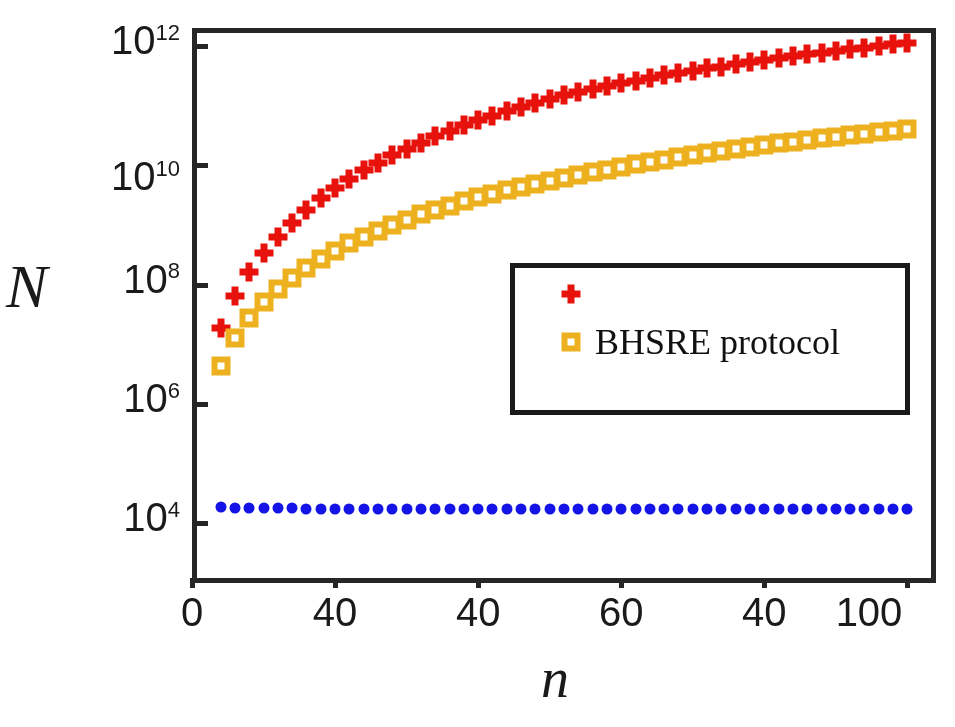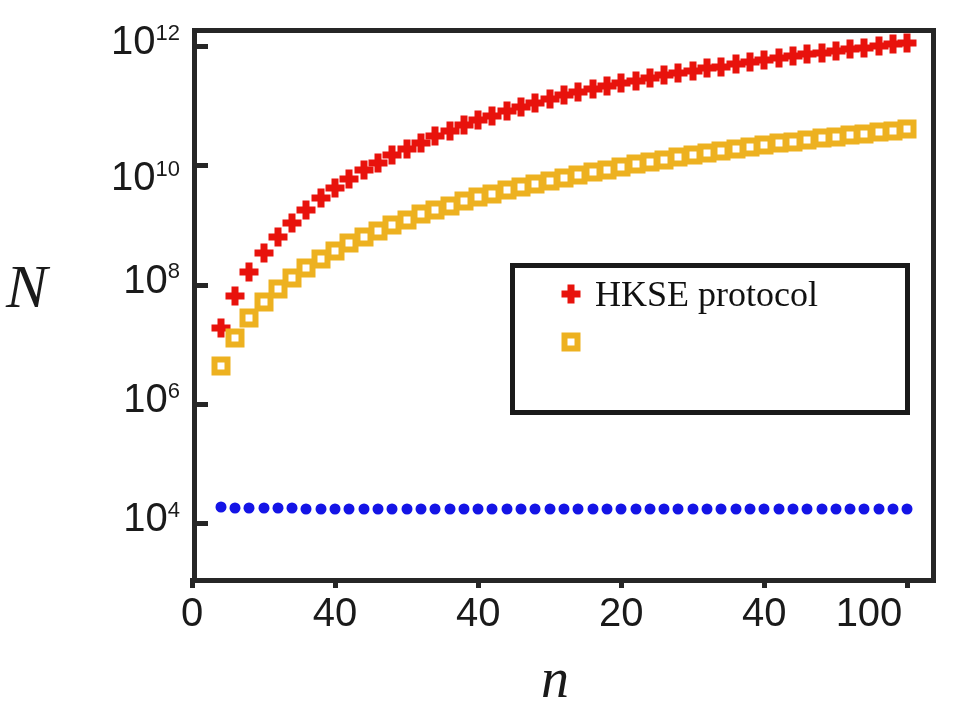--- a/index.html
+++ b/index.html
@@ -174,21 +174,21 @@
       <div class="ylabel-tick" style="top: 497.329px; width: 180px; left: 0px;">10<sup>4</sup></div>
       <div class="ylabel-tick" style="top: 377.988px; width: 180px; left: 0px;">10<sup>6</sup></div>
       <div class="ylabel-tick" style="top: 258.646px; width: 180px; left: 0px;">10<sup>8</sup></div>
       <div class="ylabel-tick" style="top: 156px; width: 180px; left: 0px;">10<sup>10</sup></div>
       <div class="ylabel-tick" style="top: 19.9627px; width: 180px; left: 0px;">10<sup>12</sup></div>
     </div>
   <div id="xtick-labels">
       <div class="xlabel-tick" style="left: 192px;">0</div>
       <div class="xlabel-tick" style="left: 335.077px;">40</div>
       <div class="xlabel-tick" style="left: 478.154px;">40</div>
-      <div class="xlabel-tick" style="left: 621.231px;">20</div>
+      <div class="xlabel-tick" style="left: 621.231px;">60</div>
       <div class="xlabel-tick" style="left: 764.308px;">40</div>
       <div class="xlabel-tick" style="left: 869px;">100</div>
     </div>
 
   <div class="plot-layer" id="plot-layer">
       <span class="mk mk-plus" style="left: 28.6154px; top: 299.683px;"></span>
       <span class="mk mk-plus" style="left: 42.9231px; top: 268.211px;"></span>
       <span class="mk mk-plus" style="left: 57.2308px; top: 244.466px;"></span>
       <span class="mk mk-plus" style="left: 71.5385px; top: 224.932px;"></span>
       <span class="mk mk-plus" style="left: 85.8462px; top: 208.541px;"></span>
@@ -337,22 +337,22 @@
     </div>
 
   <div class="axis-title-y">N</div>
   <div class="axis-title-x">n</div>
 
   <div class="legend">
     <div class="legend-row r0">
       <span class="legend-marker">
         <span class="mk mk-plus"></span>
       </span>
-      <span class="legend-text">HKSE protocol</span>
     </div>
     <div class="legend-row r1">
       <span class="legend-marker">
         <span class="mk mk-square"></span>
       </span>
+      <span class="legend-text">BHSRE protocol</span>
     </div>
   </div>
 
 </div>
 
 </body></html>

